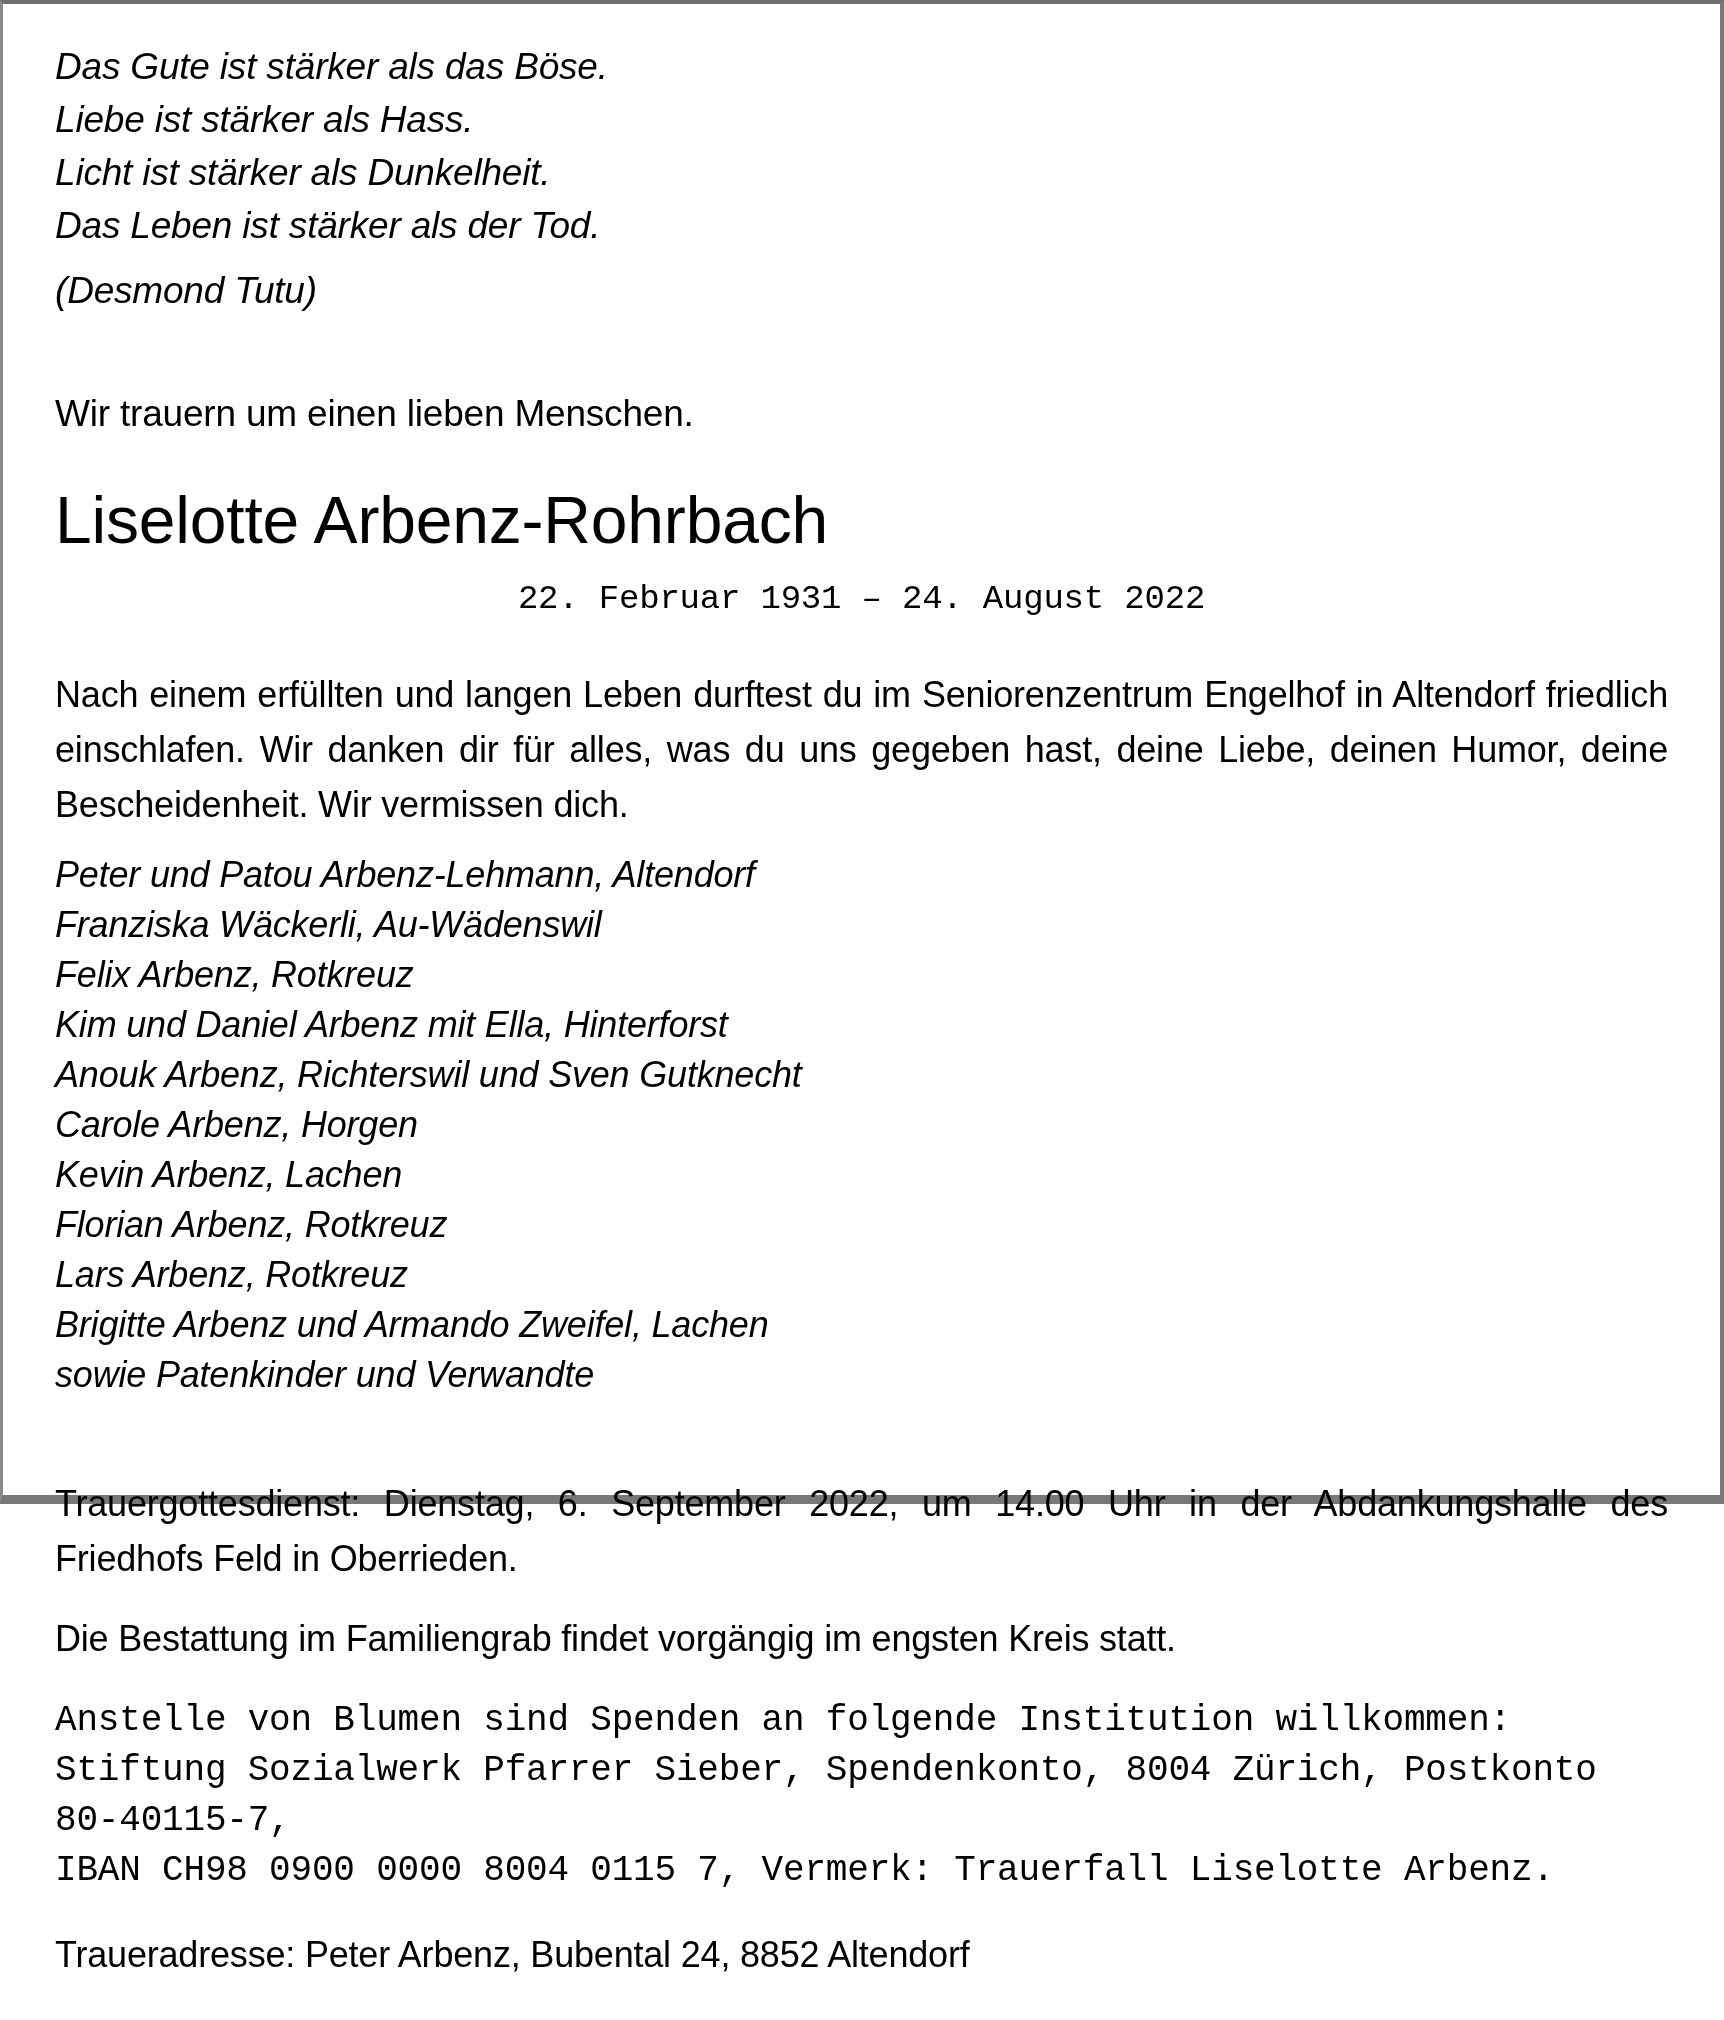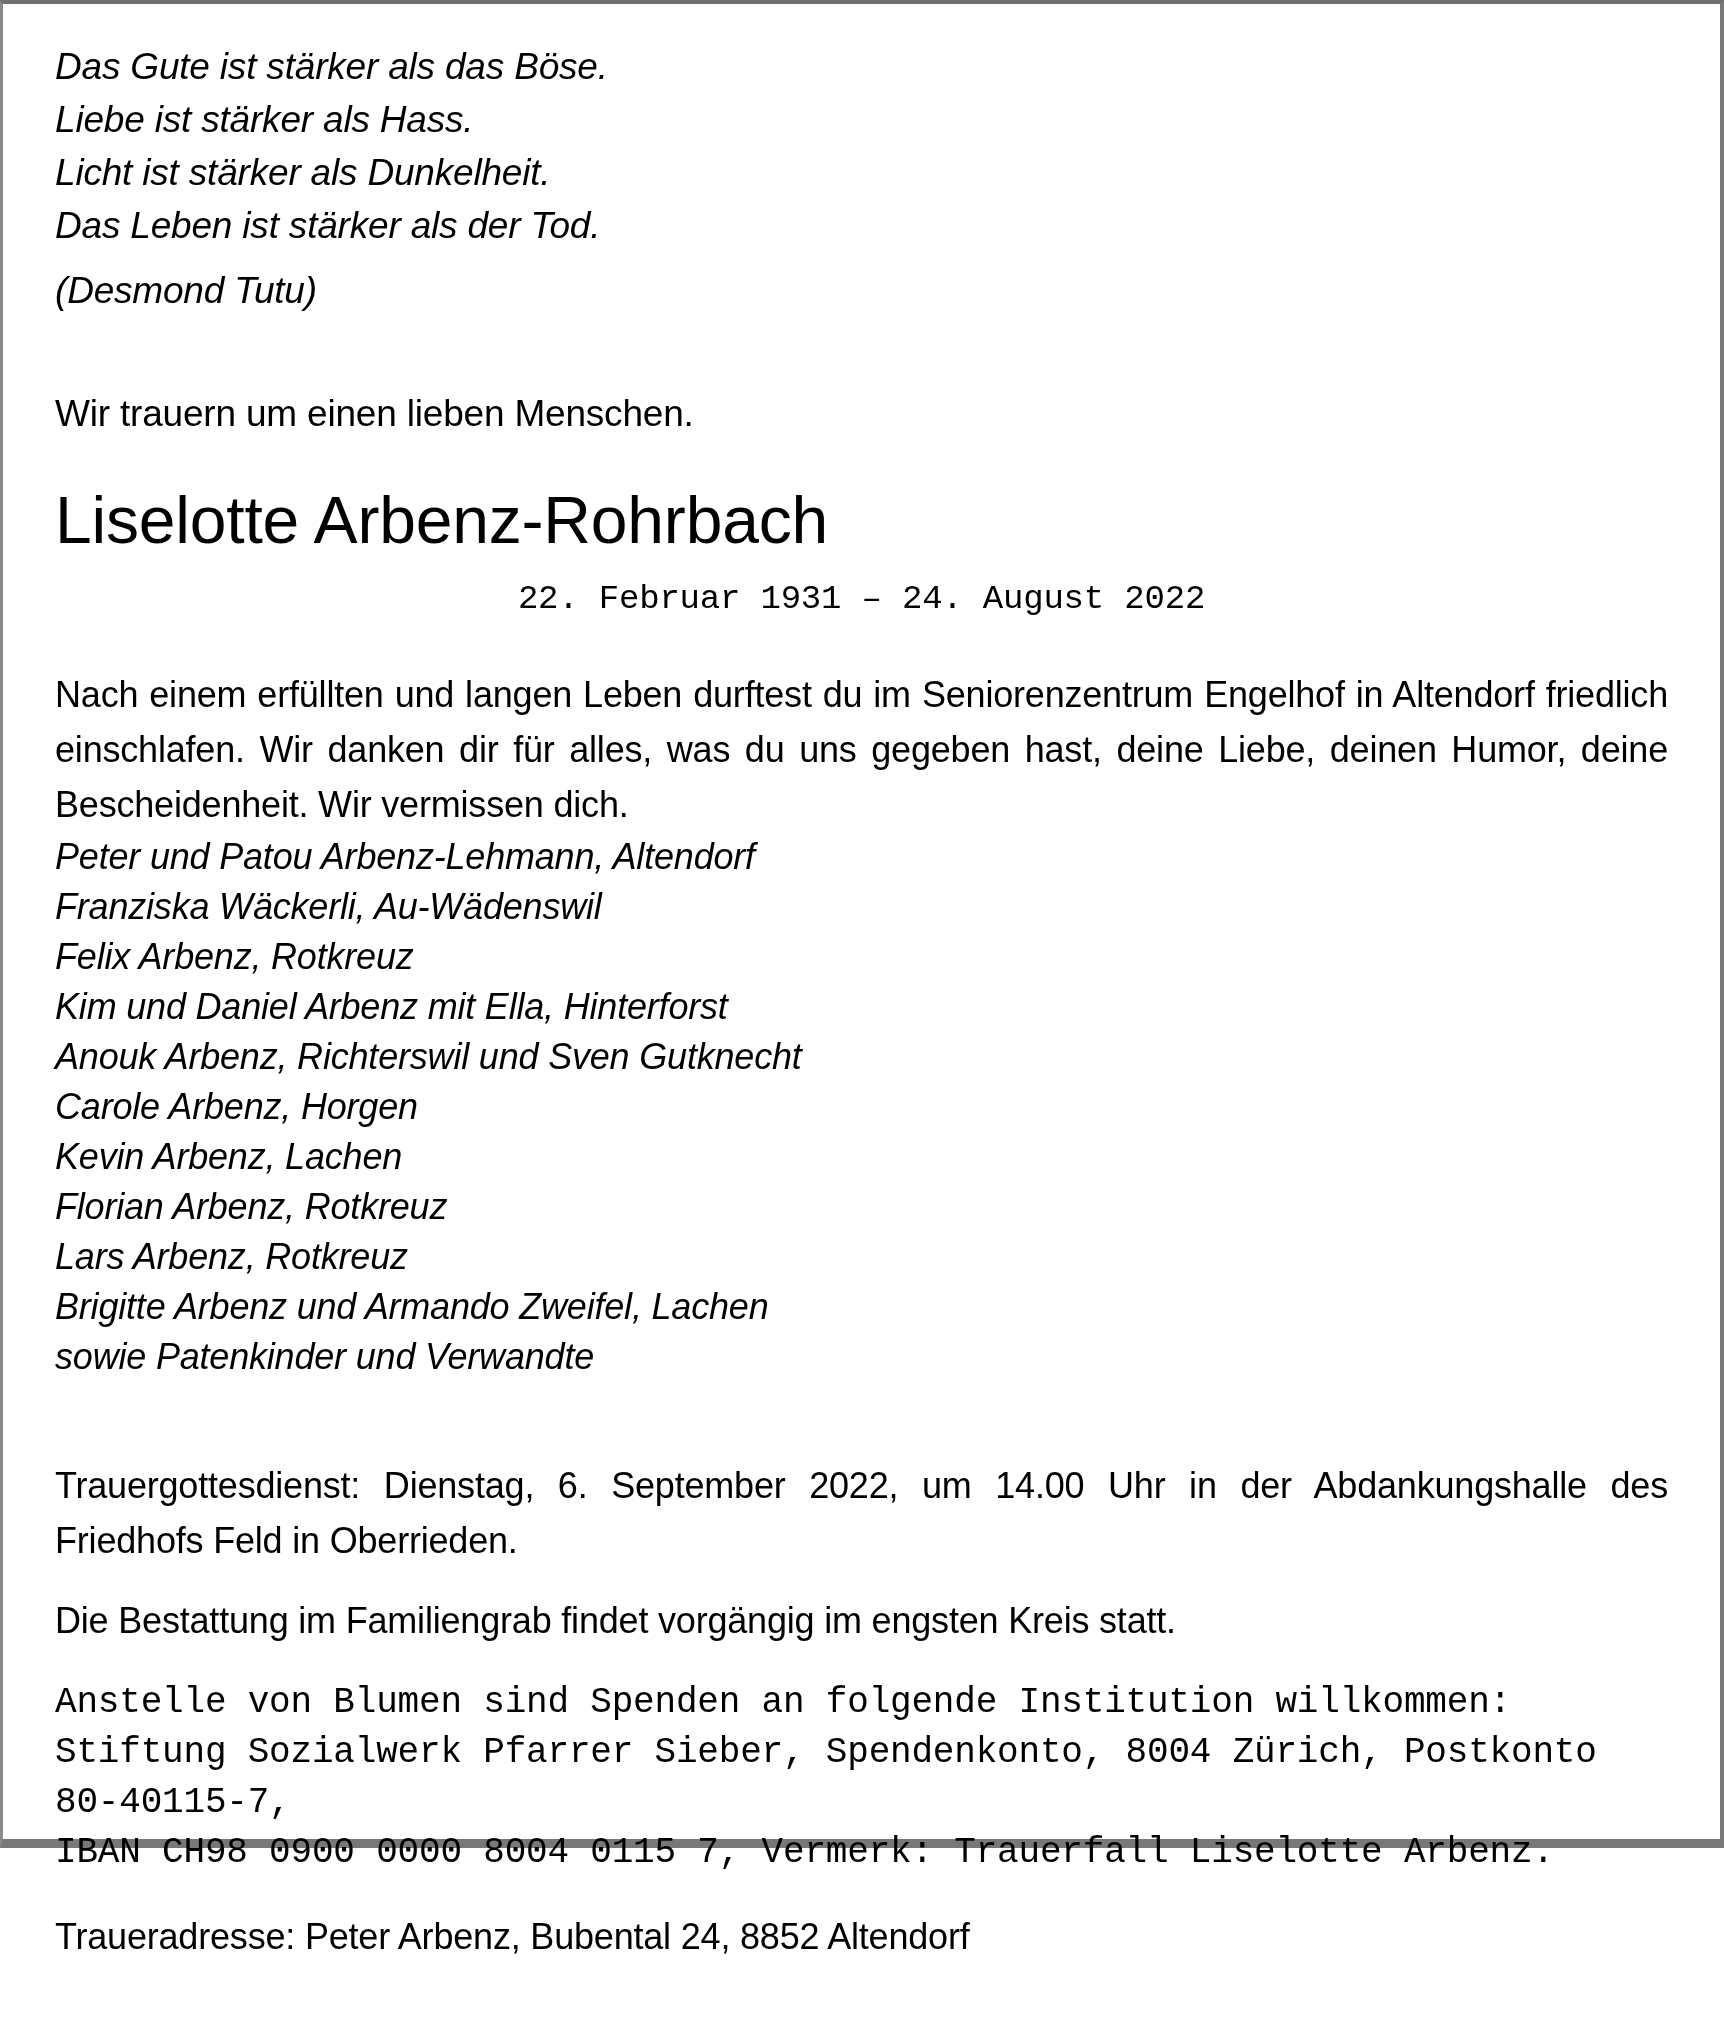--- a/index.html
+++ b/index.html
@@ -11,21 +11,21 @@
   body {
     width: 1724px;
     height: 2020px;
     box-sizing: border-box;
     overflow: hidden;
     font-family: "Liberation Sans", sans-serif;
     color: #000000;
   }
   .page {
     width: 1724px;
-    height: 1848px;
+    height: 1504px;
     box-sizing: border-box;
     background: #ffffff;
     border-top: 4px solid #6f6f6f;
     border-right: 4px solid #787878;
     border-bottom: 9px solid #787878;
     border-left: 3px solid #8a8a8a;
   }
   .content {
     box-sizing: border-box;
     padding: 36px 52px 0 52px;
@@ -68,21 +68,21 @@
     text-align: center;
     margin-top: 21px;
     font-family: Liberation Mono, monospace;
   }
   .tribute {
     font-size: 36px;
     line-height: 55px;
     text-align: justify;
     margin-top: 48px;
   }
-  .mourners { margin-top: 0; }
+  .mourners { margin-top: 18px; }
   .mourner-line {
     font-style: italic;
     font-size: 36px;
     line-height: 50px;
   }
   .service {
     font-size: 36px;
     line-height: 55px;
     text-align: justify;
     margin-top: 76px;

